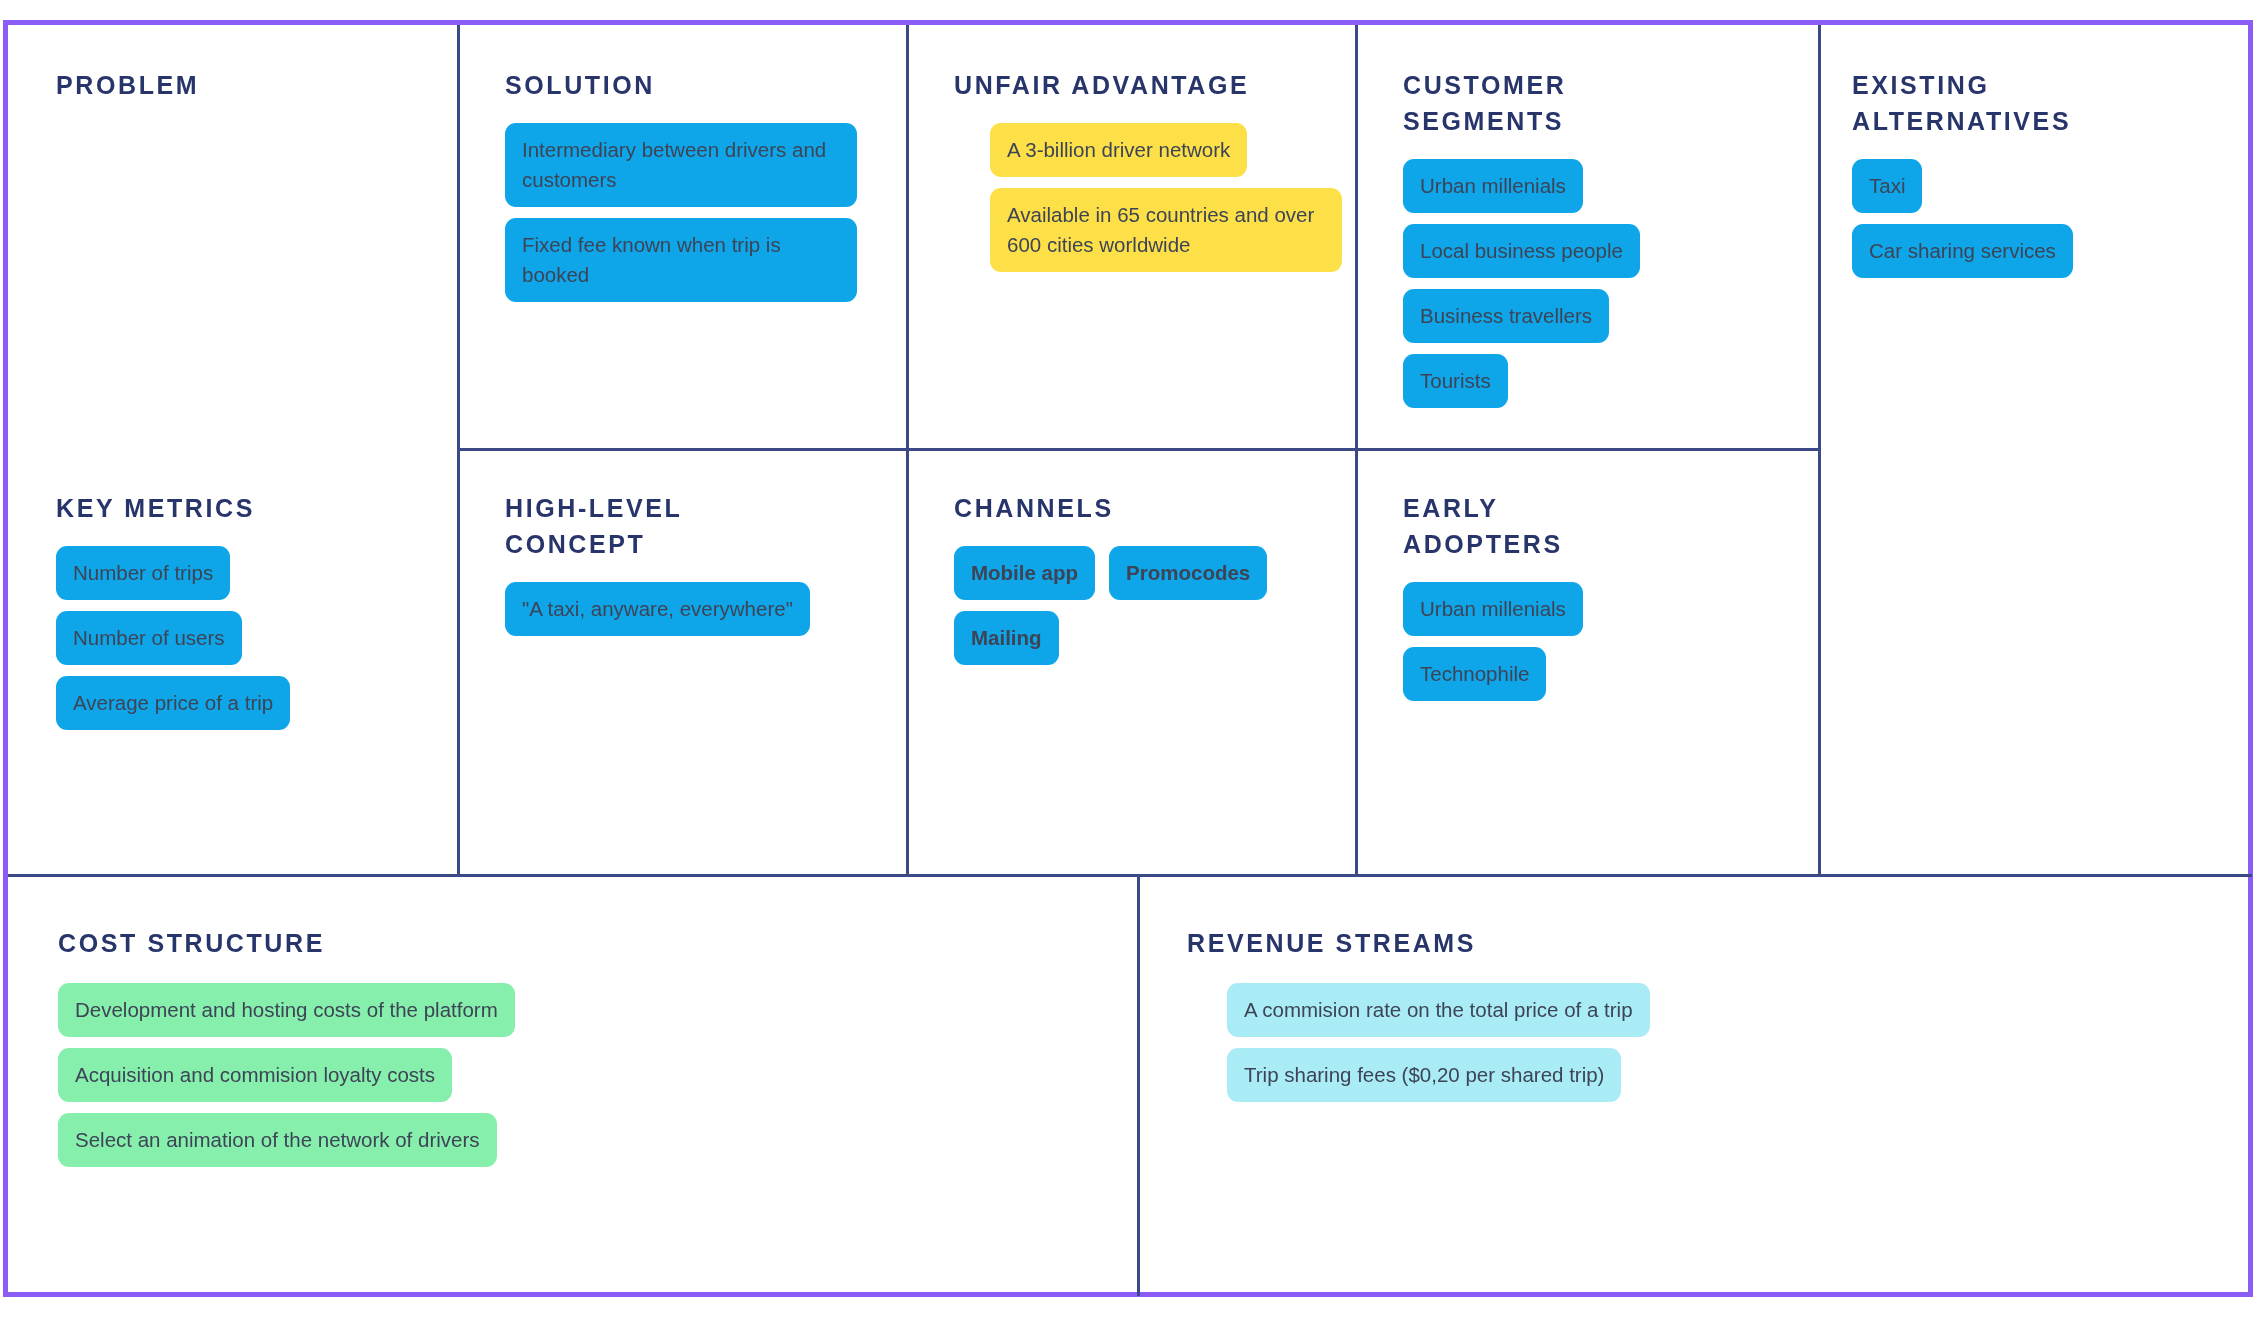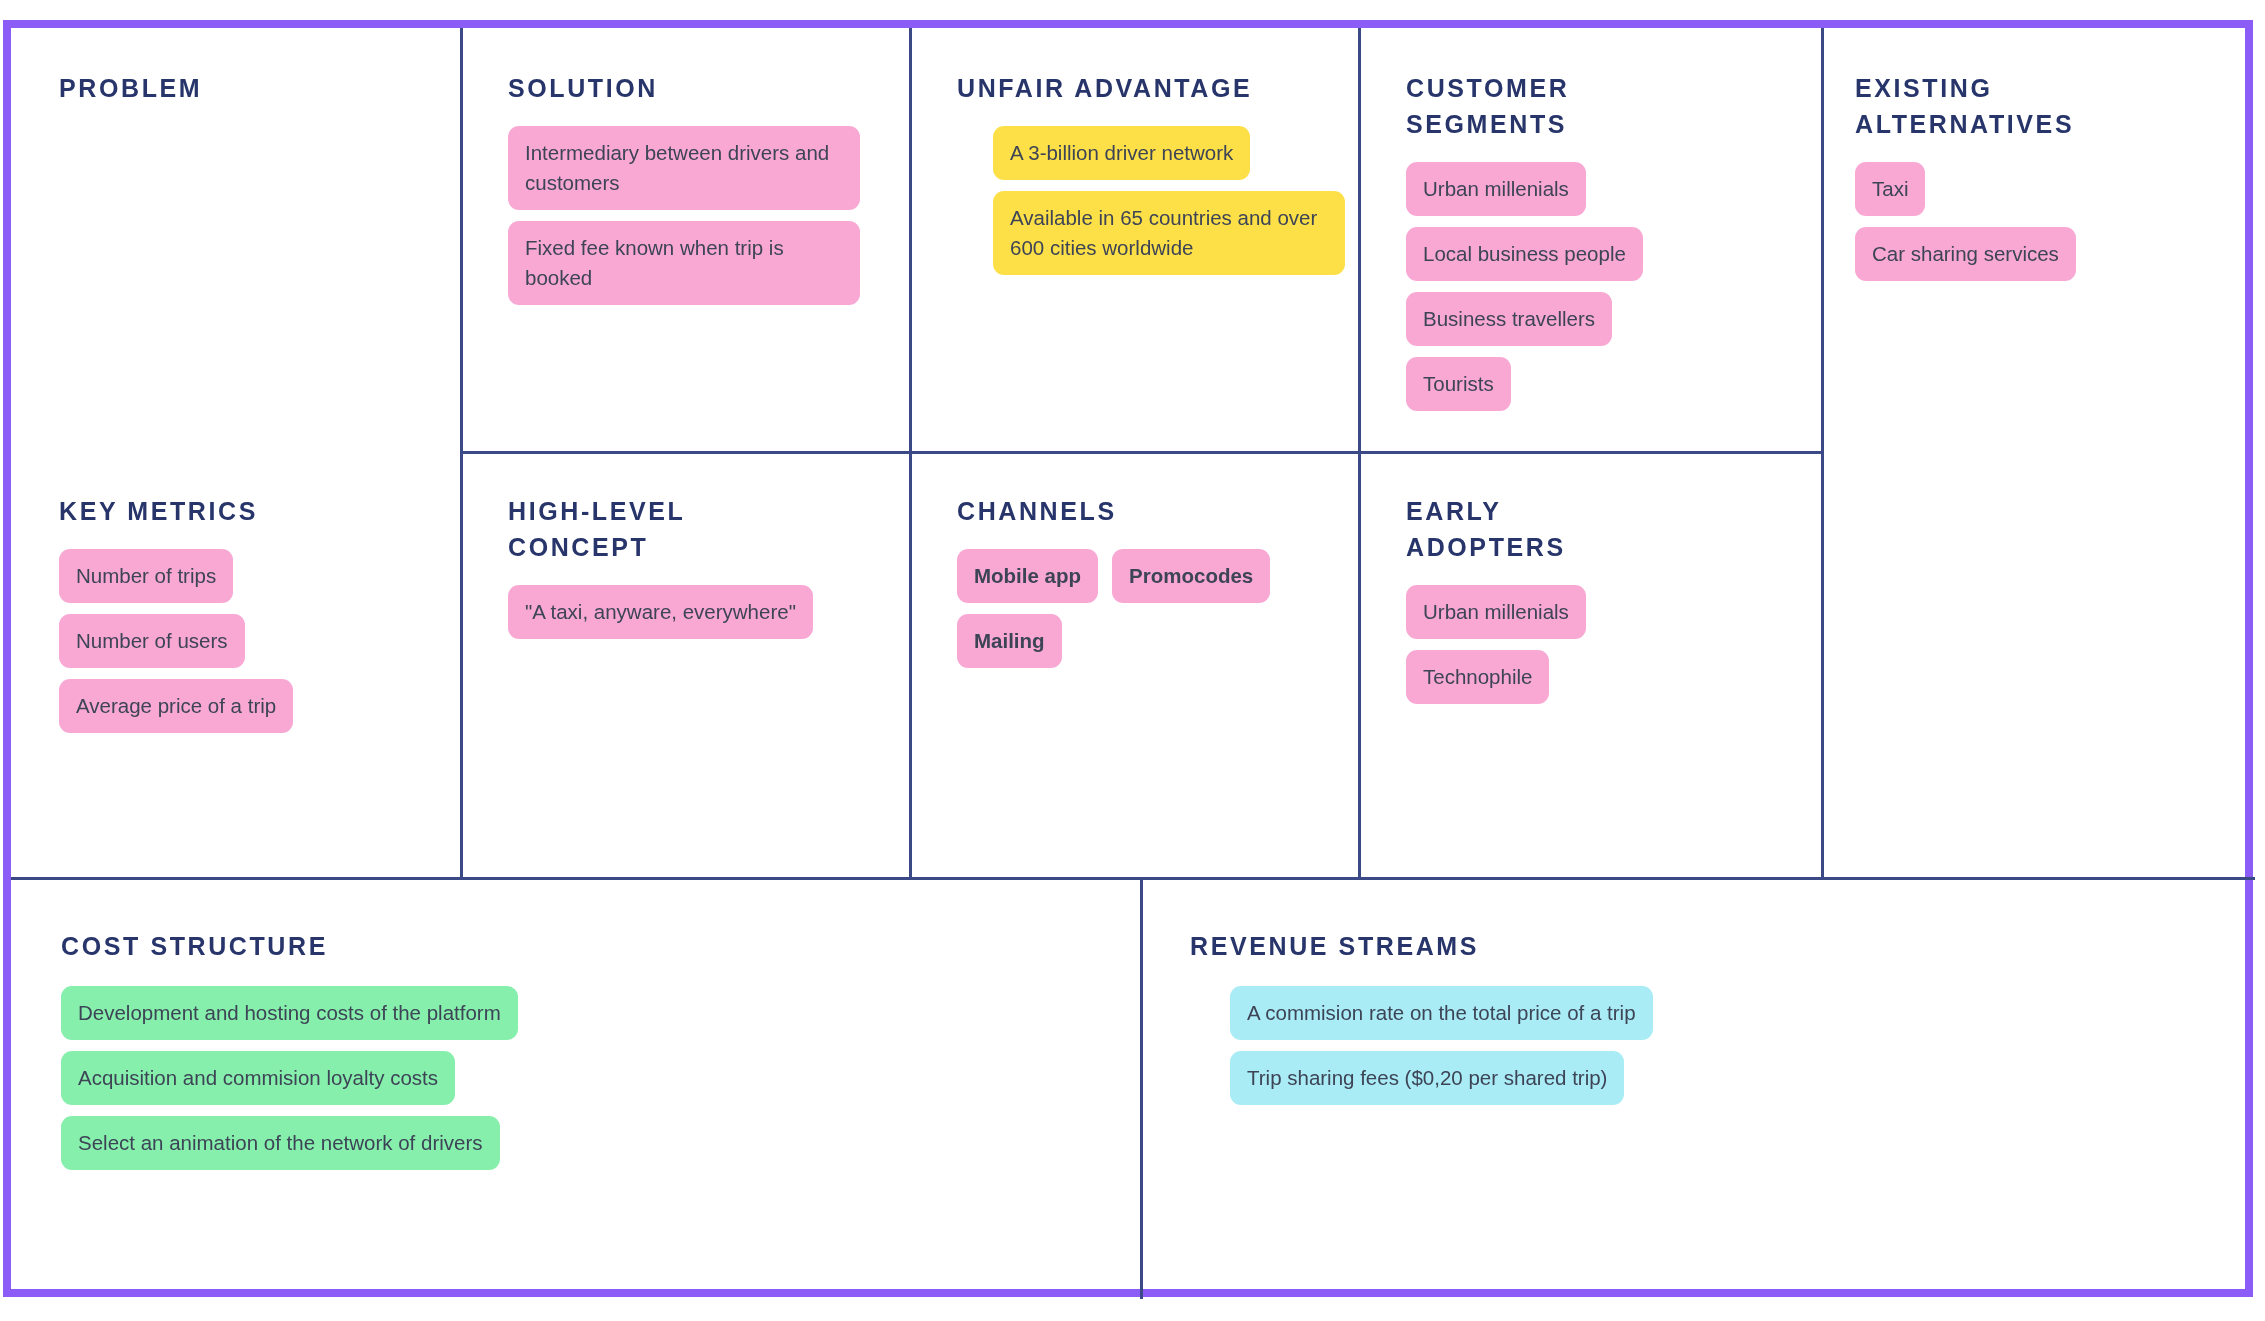--- a/index.html
+++ b/index.html
@@ -10,21 +10,21 @@
     font-family: "Liberation Sans", sans-serif;
     overflow: hidden;
   }
 
   #canvas {
     position: absolute;
     left: 3px;
     top: 20px;
     width: 2250px;
     height: 1277px;
-    border: 8px solid #8b5cf6;
+    border: 5px solid #8b5cf6;
     background: #ffffff;
   }
 
   
   .grid-top {
     position: absolute;
     left: 0; top: 0;
     width: 2244px;
     height: 849px;
     display: grid;
@@ -105,21 +105,21 @@
     border-radius: 11px;
     padding: 12px 17px;
     font-size: 20.5px;
     line-height: 30px;
     color: #3d4456;
     max-width: 352px;
   }
   .cell-wide .card { max-width: 900px; white-space: nowrap; }
 
   .card.c-peach  { background: #fbd3b6; }
-  .card.c-yellow { background: #f9a8d4; }
+  .card.c-yellow { background: #0ea5e9; }
   .card.c-green  { background: #fde047; margin-left: 36px; }
   .card.c-gold   { background: #86efac; }
   .card.c-blue   { background: #a9ecf5; margin-left: 40px; }
 </style>
 </head>
 <body>
 
 <div id="canvas">
 
   <div class="grid-top">

